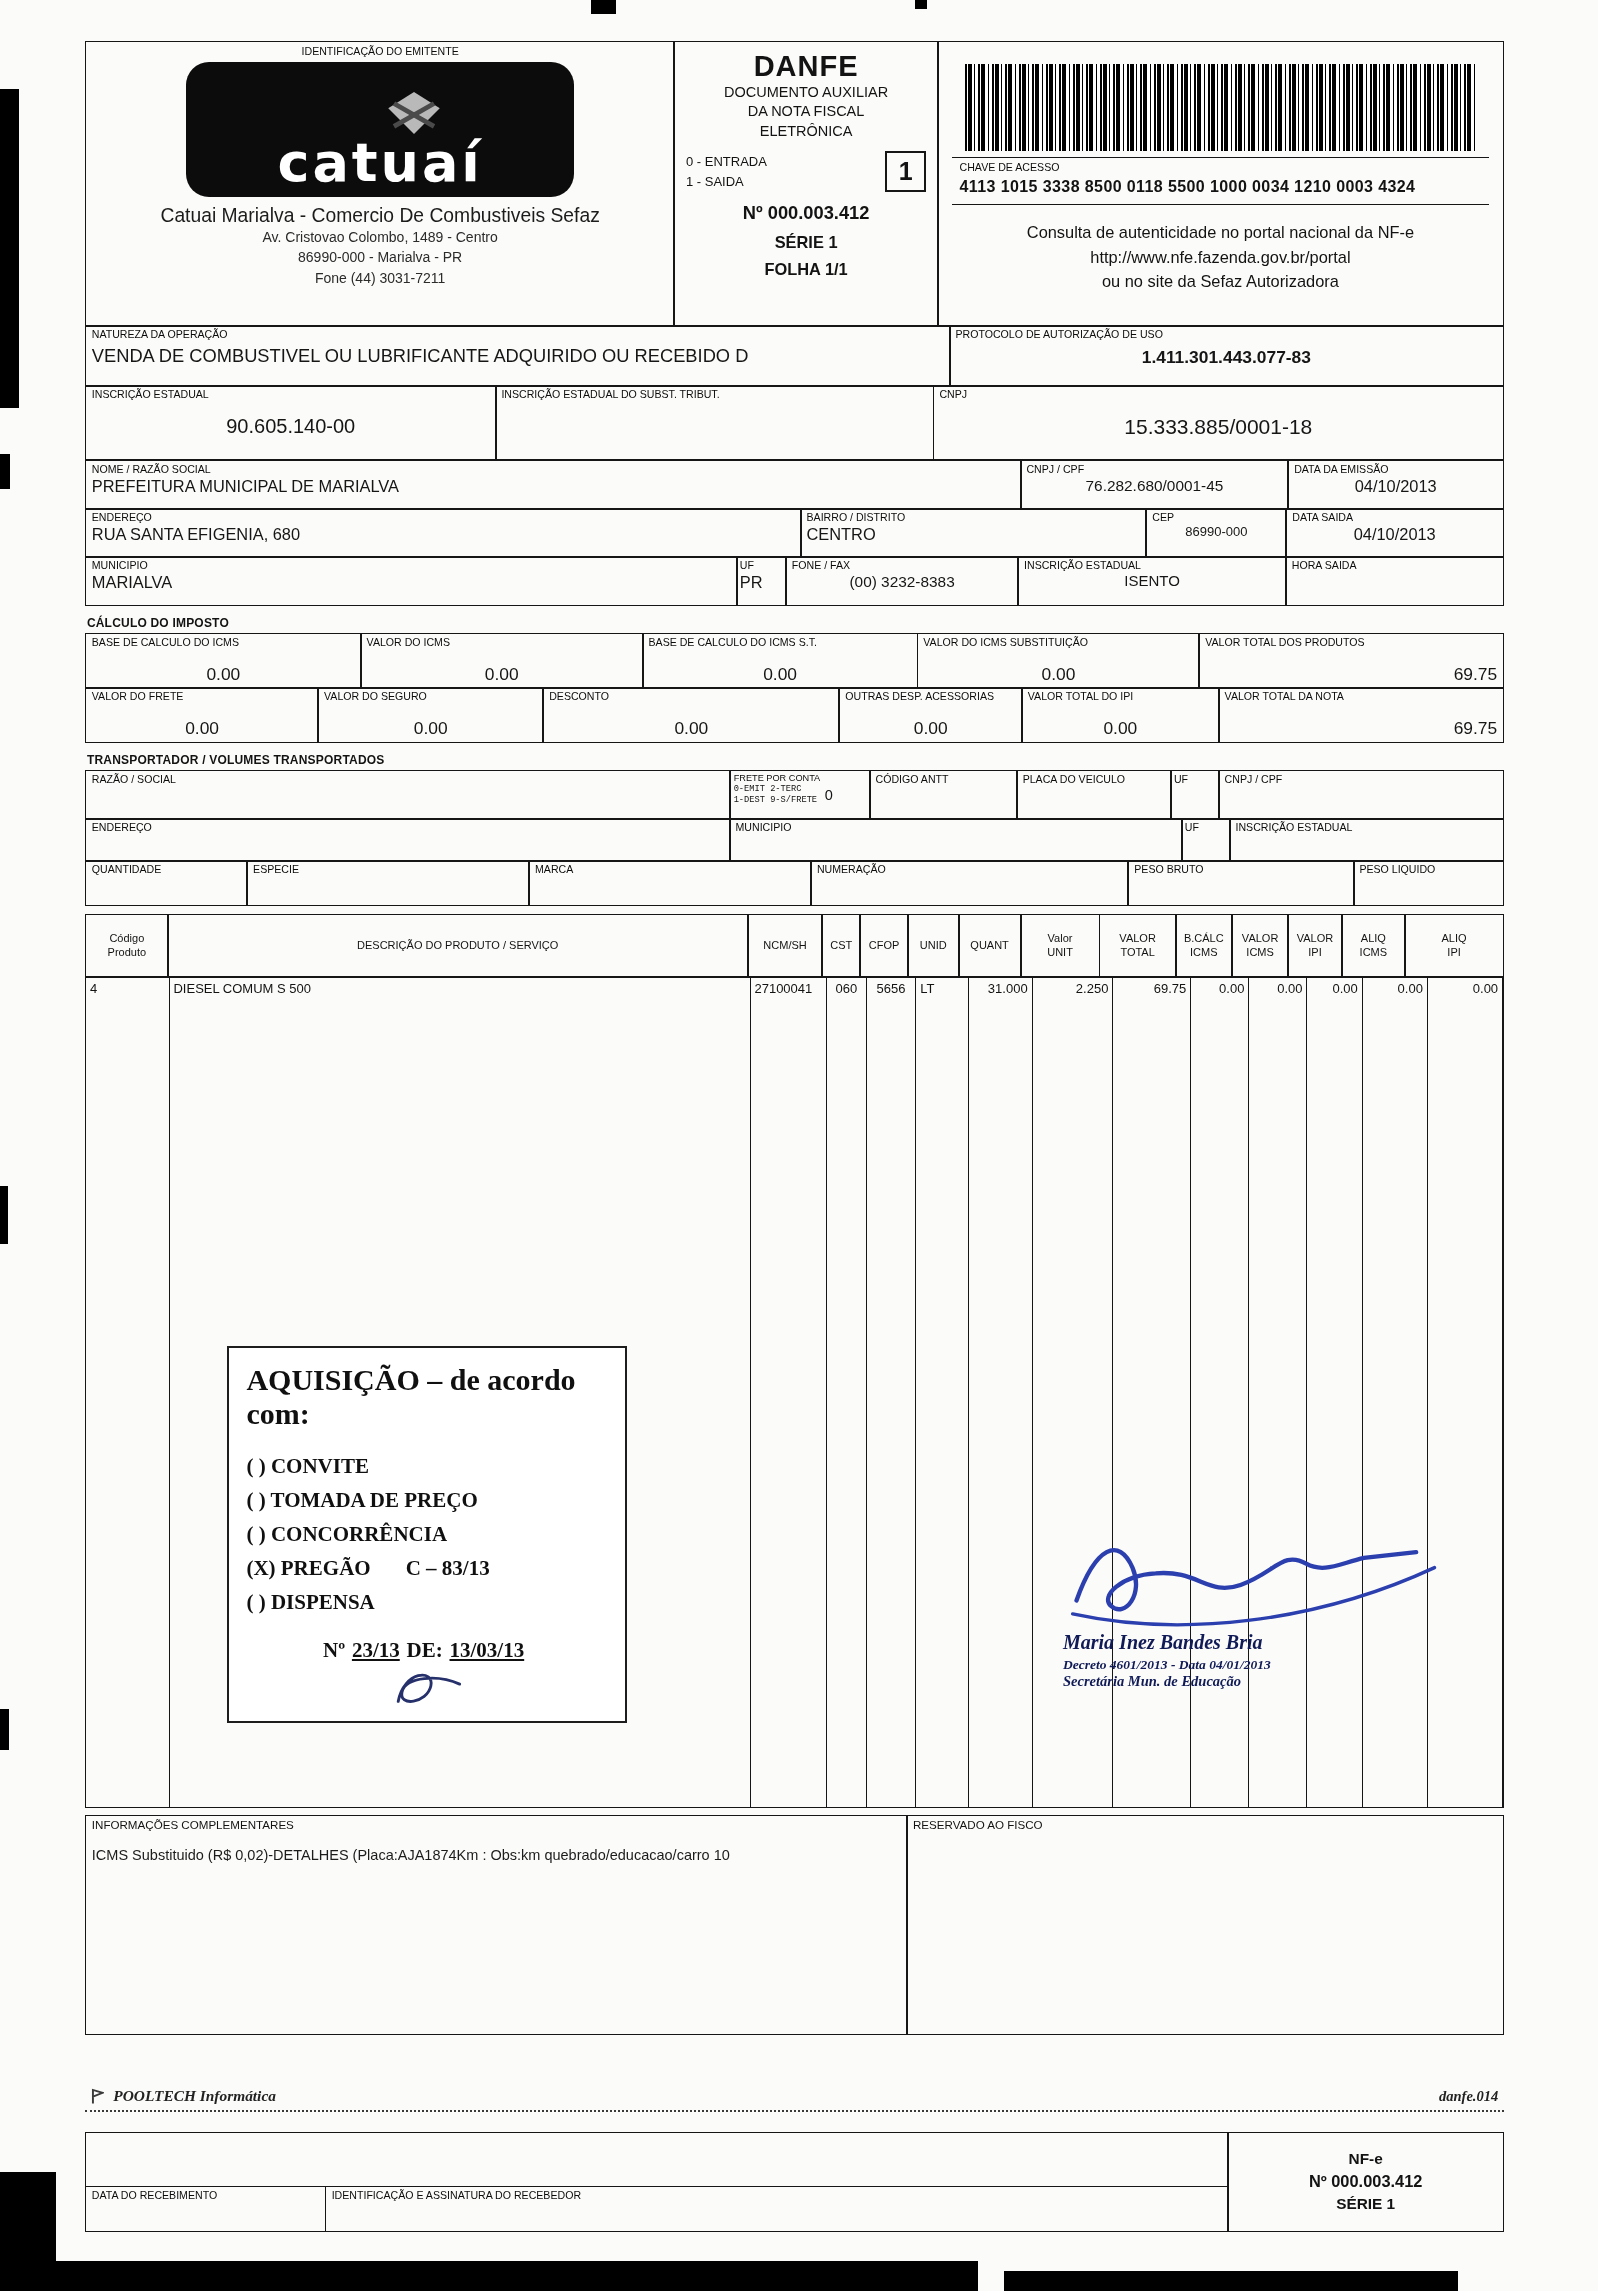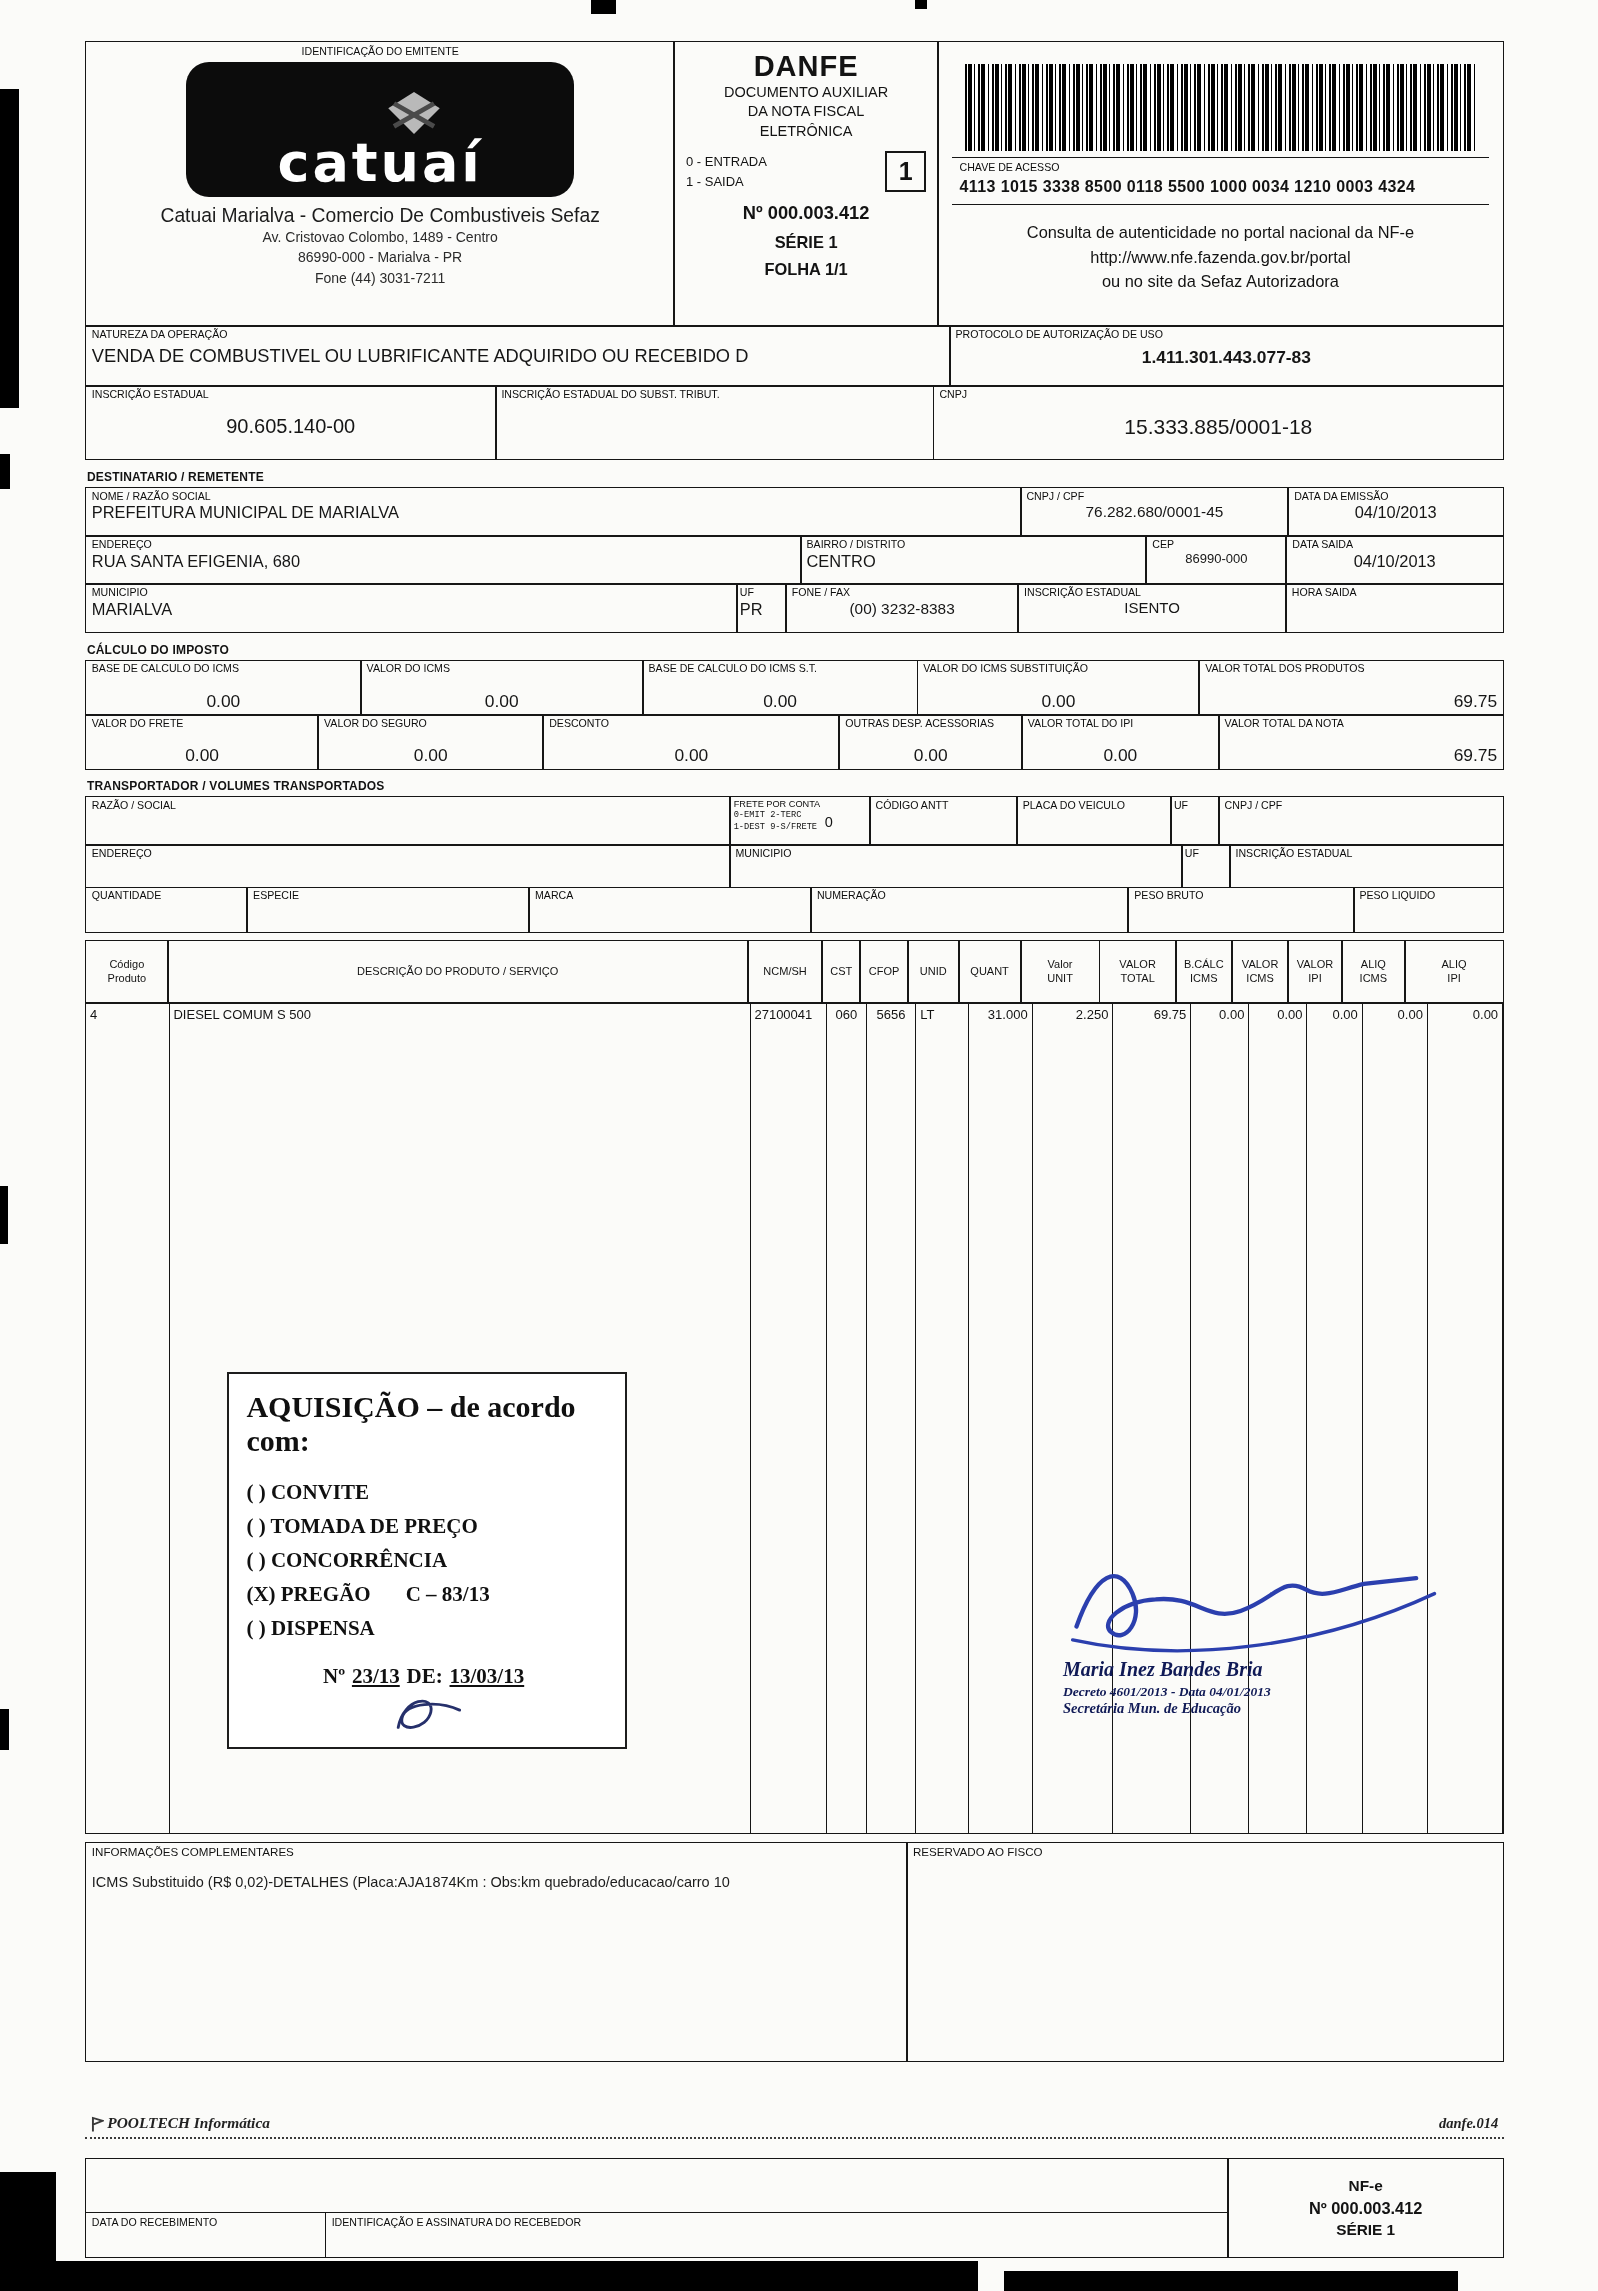--- a/index.html
+++ b/index.html
@@ -77,21 +77,21 @@
   .sig-stamp { filter: blur(0.7px); color: #101a56; font-weight: bold; font-style: italic; margin-top: -15.4px;
                font-family: "Liberation Serif", serif; }
   .sig-stamp .l1 { font-size: 20px; }
   .sig-stamp .l2 { font-size: 13.5px; margin-top: 2.9px; }
   .sig-stamp .l3 { font-size: 14.5px; }
 
   .info-text { font-size: 14.5px; margin-top: 16px; color: #1c1c1c; }
   .lbl-b { font-size: 11.6px; font-weight: normal; }
 
   .footrow { display: flex; justify-content: space-between; align-items: flex-end; margin-top: 52px; padding: 0 5.8px; }
-  .foot-left { display: flex; align-items: flex-end; gap: 3px; }
+  .foot-left { display: flex; align-items: center; gap: 9px; }
   .pooltech { font-family: "Liberation Serif", serif; font-style: italic; font-weight: bold; font-size: 15.4px; color: #222; }
   .foot-right { font-family: "Liberation Serif", serif; font-style: italic; font-weight: bold; font-size: 14.5px; color: #222; }
   .cutline { border-top: 2.9px dotted #3a3a3a; margin-top: 4.8px; }
 
   .nfe-box { display: flex; flex-direction: column; justify-content: center; align-items: center; gap: 3.9px; }
 </style>
 </head>
 <body>
 
 <div class="artifact" style="left:0;top:89px;width:19.3px;height:319px"></div>
@@ -176,21 +176,20 @@
         <div class="lbl">INSCRIÇÃO ESTADUAL DO SUBST. TRIBUT.</div>
         <div class="val vc"></div>
       </div>
       <div class="c iecell" style="flex:1 1 auto">
         <div class="lbl">CNPJ</div>
         <div class="val vc" style="font-size:21px">15.333.885/0001-18</div>
       </div>
     </div>
   </div>
 
-  <div class="caption">DESTINATARIO / REMETENTE</div>
   <div class="grid">
     <div class="row" style="height:50px">
       <div class="c" style="flex:0 0 66%">
         <div class="lbl">NOME / RAZÃO SOCIAL</div>
         <div class="val" style="font-size:16.4px">PREFEITURA MUNICIPAL DE MARIALVA</div>
       </div>
       <div class="c" style="flex:0 0 19%">
         <div class="lbl">CNPJ / CPF</div>
         <div class="val vc" style="font-size:15.4px">76.282.680/0001-45</div>
       </div>

